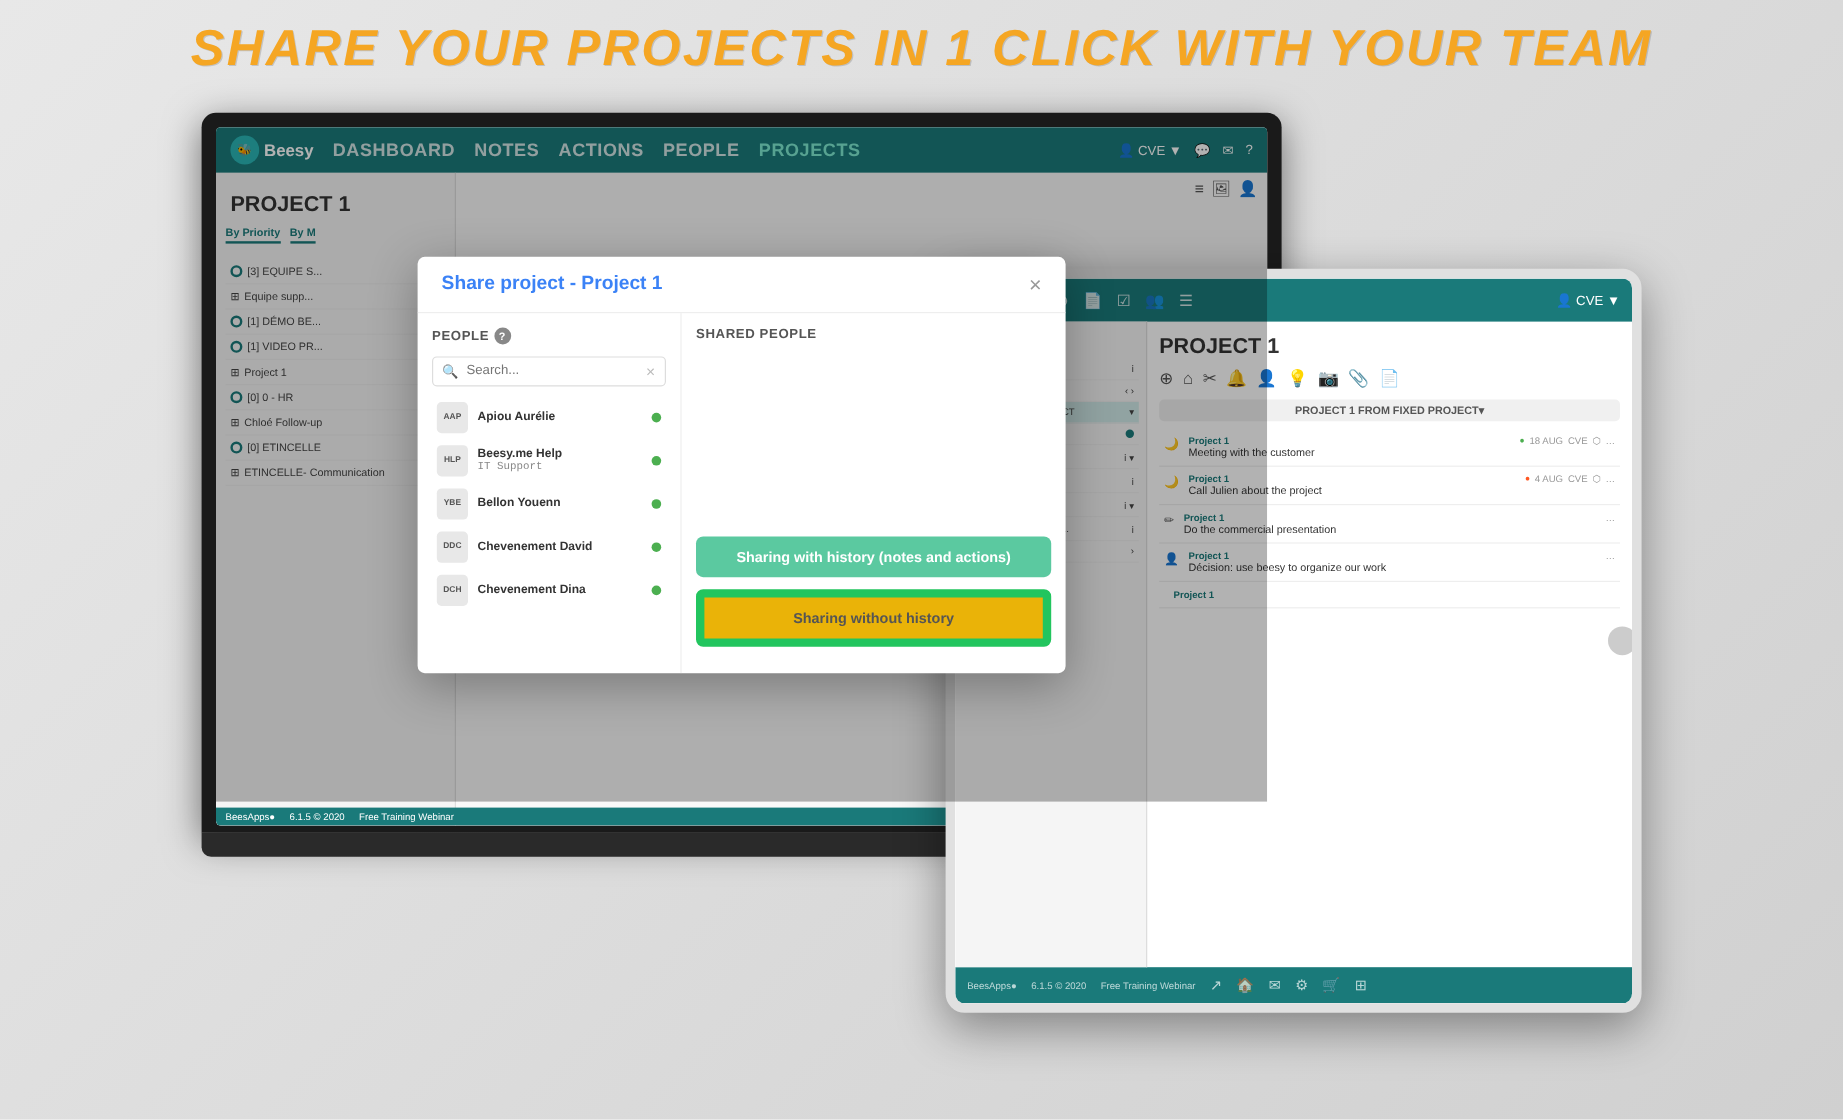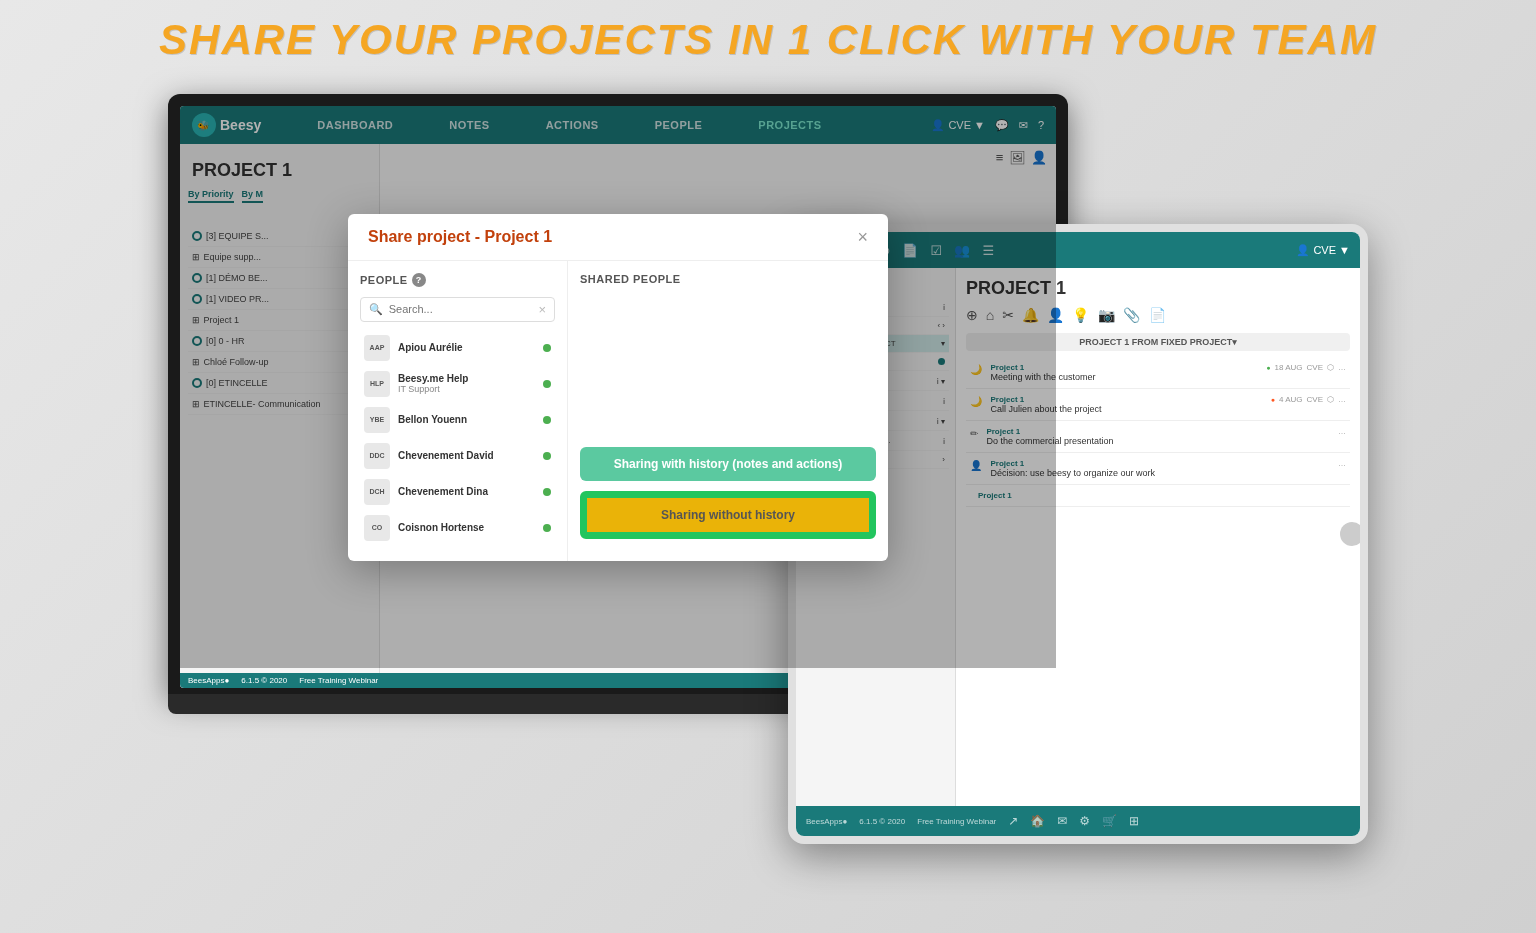--- a/index.html
+++ b/index.html
@@ -105,26 +105,25 @@
       border-radius: 50%;
       display: flex;
       align-items: center;
       justify-content: center;
       font-size: 10px;
       color: white;
     }
 
     .nav-link {
       color: rgba(255,255,255,0.8);
-      font-size: 11px;
+      font-size: 15px;
       font-weight: 600;
       text-transform: uppercase;
       letter-spacing: 0.5px;
       cursor: pointer;
-      margin-left: 40px;
     }
 
     .nav-link.active {
       color: #7de8d0;
     }
 
     .nav-right {
       margin-left: auto;
       display: flex;
       align-items: center;
@@ -150,21 +149,21 @@
     .sidebar-title {
       font-size: 18px;
       font-weight: 700;
       color: #333;
       padding: 8px 4px;
     }
 
     .filter-tabs {
       display: flex;
       gap: 8px;
-      margin-bottom: 23px;
+      margin-bottom: 13px;
     }
 
     .filter-tab {
       font-size: 9px;
       color: #1a7a7a;
       font-weight: 600;
       border-bottom: 2px solid #1a7a7a;
       padding-bottom: 2px;
     }
 
@@ -222,21 +221,21 @@
       padding: 14px 20px;
       border-bottom: 1px solid #eee;
       display: flex;
       align-items: center;
       justify-content: space-between;
     }
 
     .modal-title {
       font-size: 16px;
       font-weight: 600;
-      color: #c2410c;
+      color: #3b82f6;
     }
 
     .modal-close {
       color: #999;
       font-size: 18px;
       cursor: pointer;
       line-height: 1;
     }
 
     .modal-body {
@@ -338,20 +337,21 @@
 
     .person-name {
       font-size: 10px;
       font-weight: 600;
       color: #333;
     }
 
     .person-role {
       font-size: 9px;
       color: #888;
+      font-family: Liberation Mono, monospace;
     }
 
     .person-status {
       width: 8px;
       height: 8px;
       border-radius: 50%;
       background: #4caf50;
     }
 
     .shared-people-label {
@@ -734,29 +734,20 @@
                     </div>
                     <div class="person-item">
                       <div class="avatar-badge">
                         <span>DCH</span>
                       </div>
                       <div class="person-info">
                         <div class="person-name">Chevenement Dina</div>
                       </div>
                       <div class="person-status"></div>
                     </div>
-                    <div class="person-item">
-                      <div class="avatar-badge">
-                        <span>CO</span>
-                      </div>
-                      <div class="person-info">
-                        <div class="person-name">Coisnon Hortense</div>
-                      </div>
-                      <div class="person-status"></div>
-                    </div>
                   </div>
                 </div>
 
                 <div class="modal-right">
                   <div class="shared-people-label">SHARED PEOPLE</div>
 
                   <div style="flex:1;"></div>
 
                   <button class="sharing-btn primary">Sharing with history (notes and actions)</button>
                   <button class="sharing-btn secondary">Sharing without history</button>

